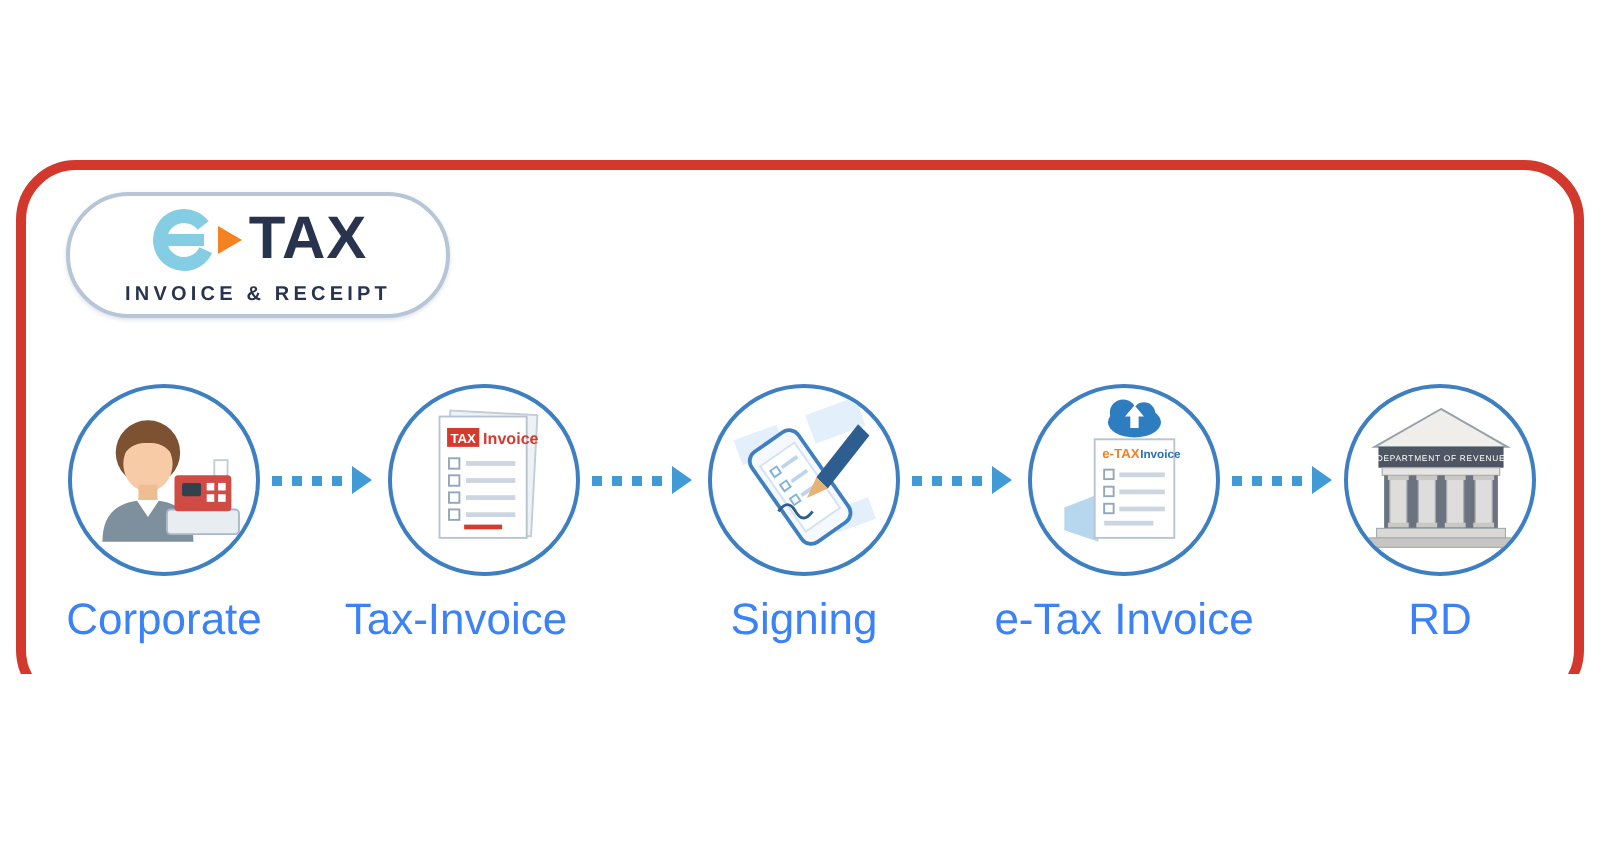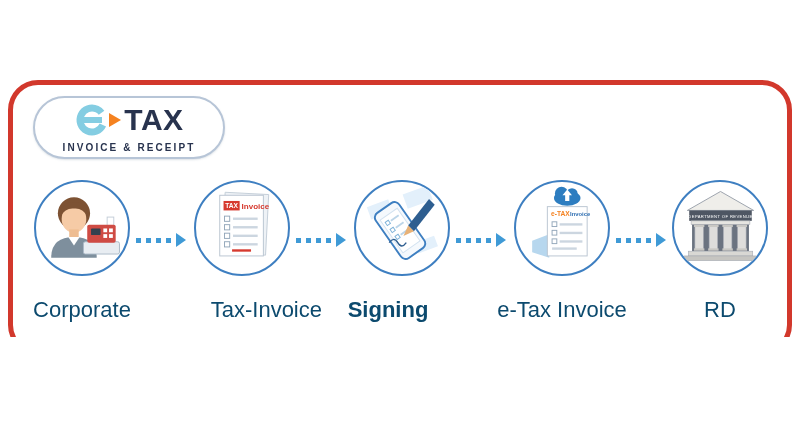--- a/index.html
+++ b/index.html
@@ -20,30 +20,30 @@
   }
   .logo-top { display:flex; align-items:center; height:34px; }
   .logo-tax {
     font-size:30px; font-weight:800; color:#28334e; line-height:1;
     letter-spacing:0.5px; margin-left:-12px;
   }
   .logo-sub {
     font-size:10px; font-weight:700; color:#28334e; letter-spacing:2.1px; margin-top:5px;
   }
   .step-circle {
-    position:absolute; top:180px; width:96px; height:96px; box-sizing:border-box;
+    position:absolute; top:192px; width:96px; height:96px; box-sizing:border-box;
     border:2.5px solid #3e7fc1; border-radius:50%; background:#fff;
-    display:flex; align-items:flex-start; justify-content:center; overflow:hidden;
+    display:flex; align-items:center; justify-content:center; overflow:hidden;
   }
   .c1 { left:34px; }  .c2 { left:194px; } .c3 { left:354px; } .c4 { left:514px; } .c5 { left:672px; }
   .step-label {
     position:absolute; top:297px; width:160px; text-align:center;
-    font-size:22px; color:#0c4a6e;
-  }
-  .l1 { left:2px; } .l2 { left:162px;text-align:right; } .l3 { left:308px;font-weight:bold; } .l4 { left:482px; } .l5 { left:640px; }
+    font-size:22px; color:#3b82f6;
+  }
+  .l1 { left:2px; } .l2 { left:148px; } .l3 { left:322px; } .l4 { left:482px; } .l5 { left:640px; }
   .arrow { position:absolute; top:233px; height:14px; display:flex; align-items:center; }
   .a1 { left:136px; } .a2 { left:296px; } .a3 { left:456px; } .a4 { left:616px; }
   .arrow-line {
     width:40px; height:5px;
     background:repeating-linear-gradient(90deg,#3f9ad6 0 5px,transparent 5px 10px);
   }
   .arrow-head {
     width:0; height:0;
     border-left:10px solid #3f9ad6;
     border-top:7px solid transparent; border-bottom:7px solid transparent;

